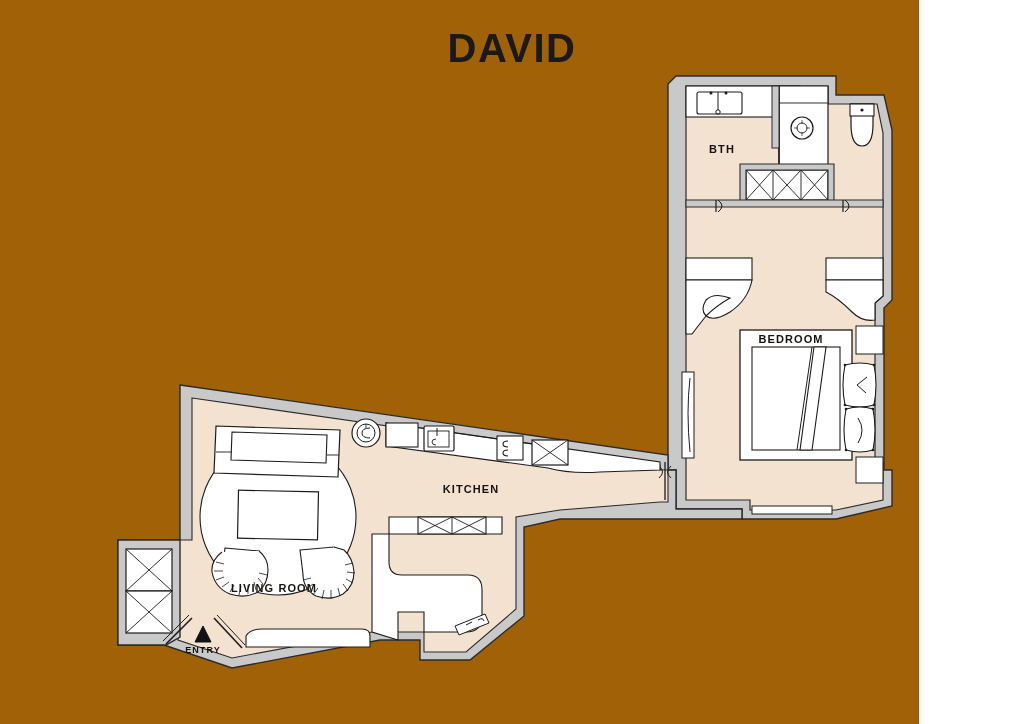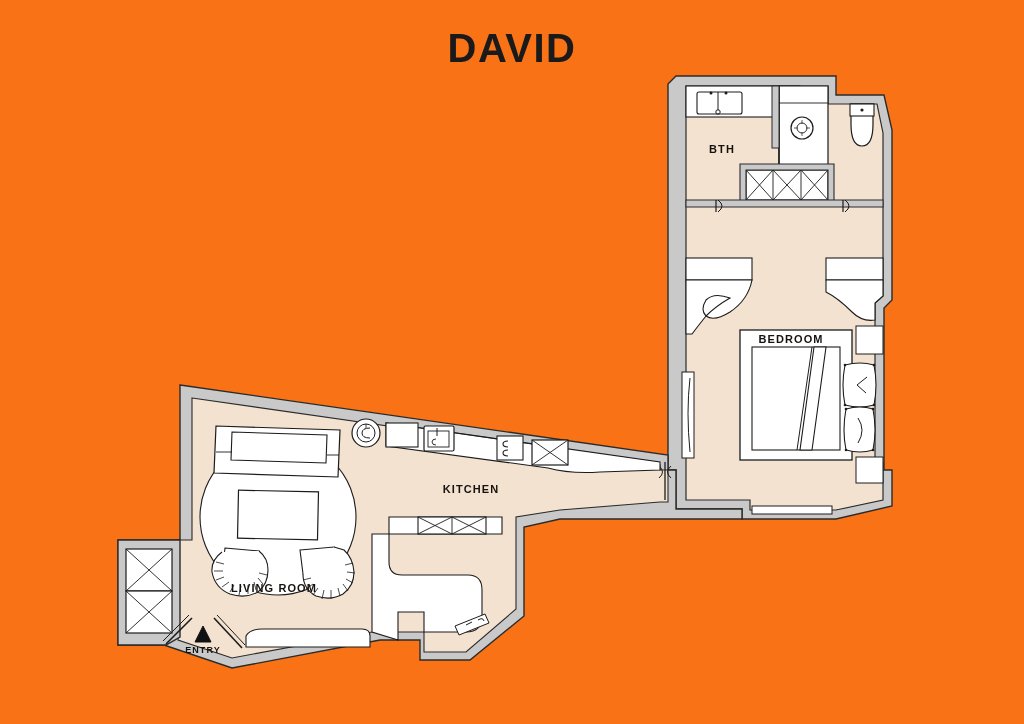--- a/index.html
+++ b/index.html
@@ -9,23 +9,23 @@
   }
   body {
     width: 1024px;
     height: 724px;
     font-family: "Liberation Sans", sans-serif;
     overflow: hidden;
     position: relative;
   }
   #plan-root {
     position: relative;
-    width: 1024px;
+    width: 919px;
     height: 724px;
-    background: #f97316;
+    background: #a16207;
   }
   #plan-title {
     position: absolute;
     top: 26px;
     left: 0;
     width: 1024px;
     text-align: center;
     font-family: "Liberation Sans", sans-serif;
     font-size: 40px;
     font-weight: bold;

